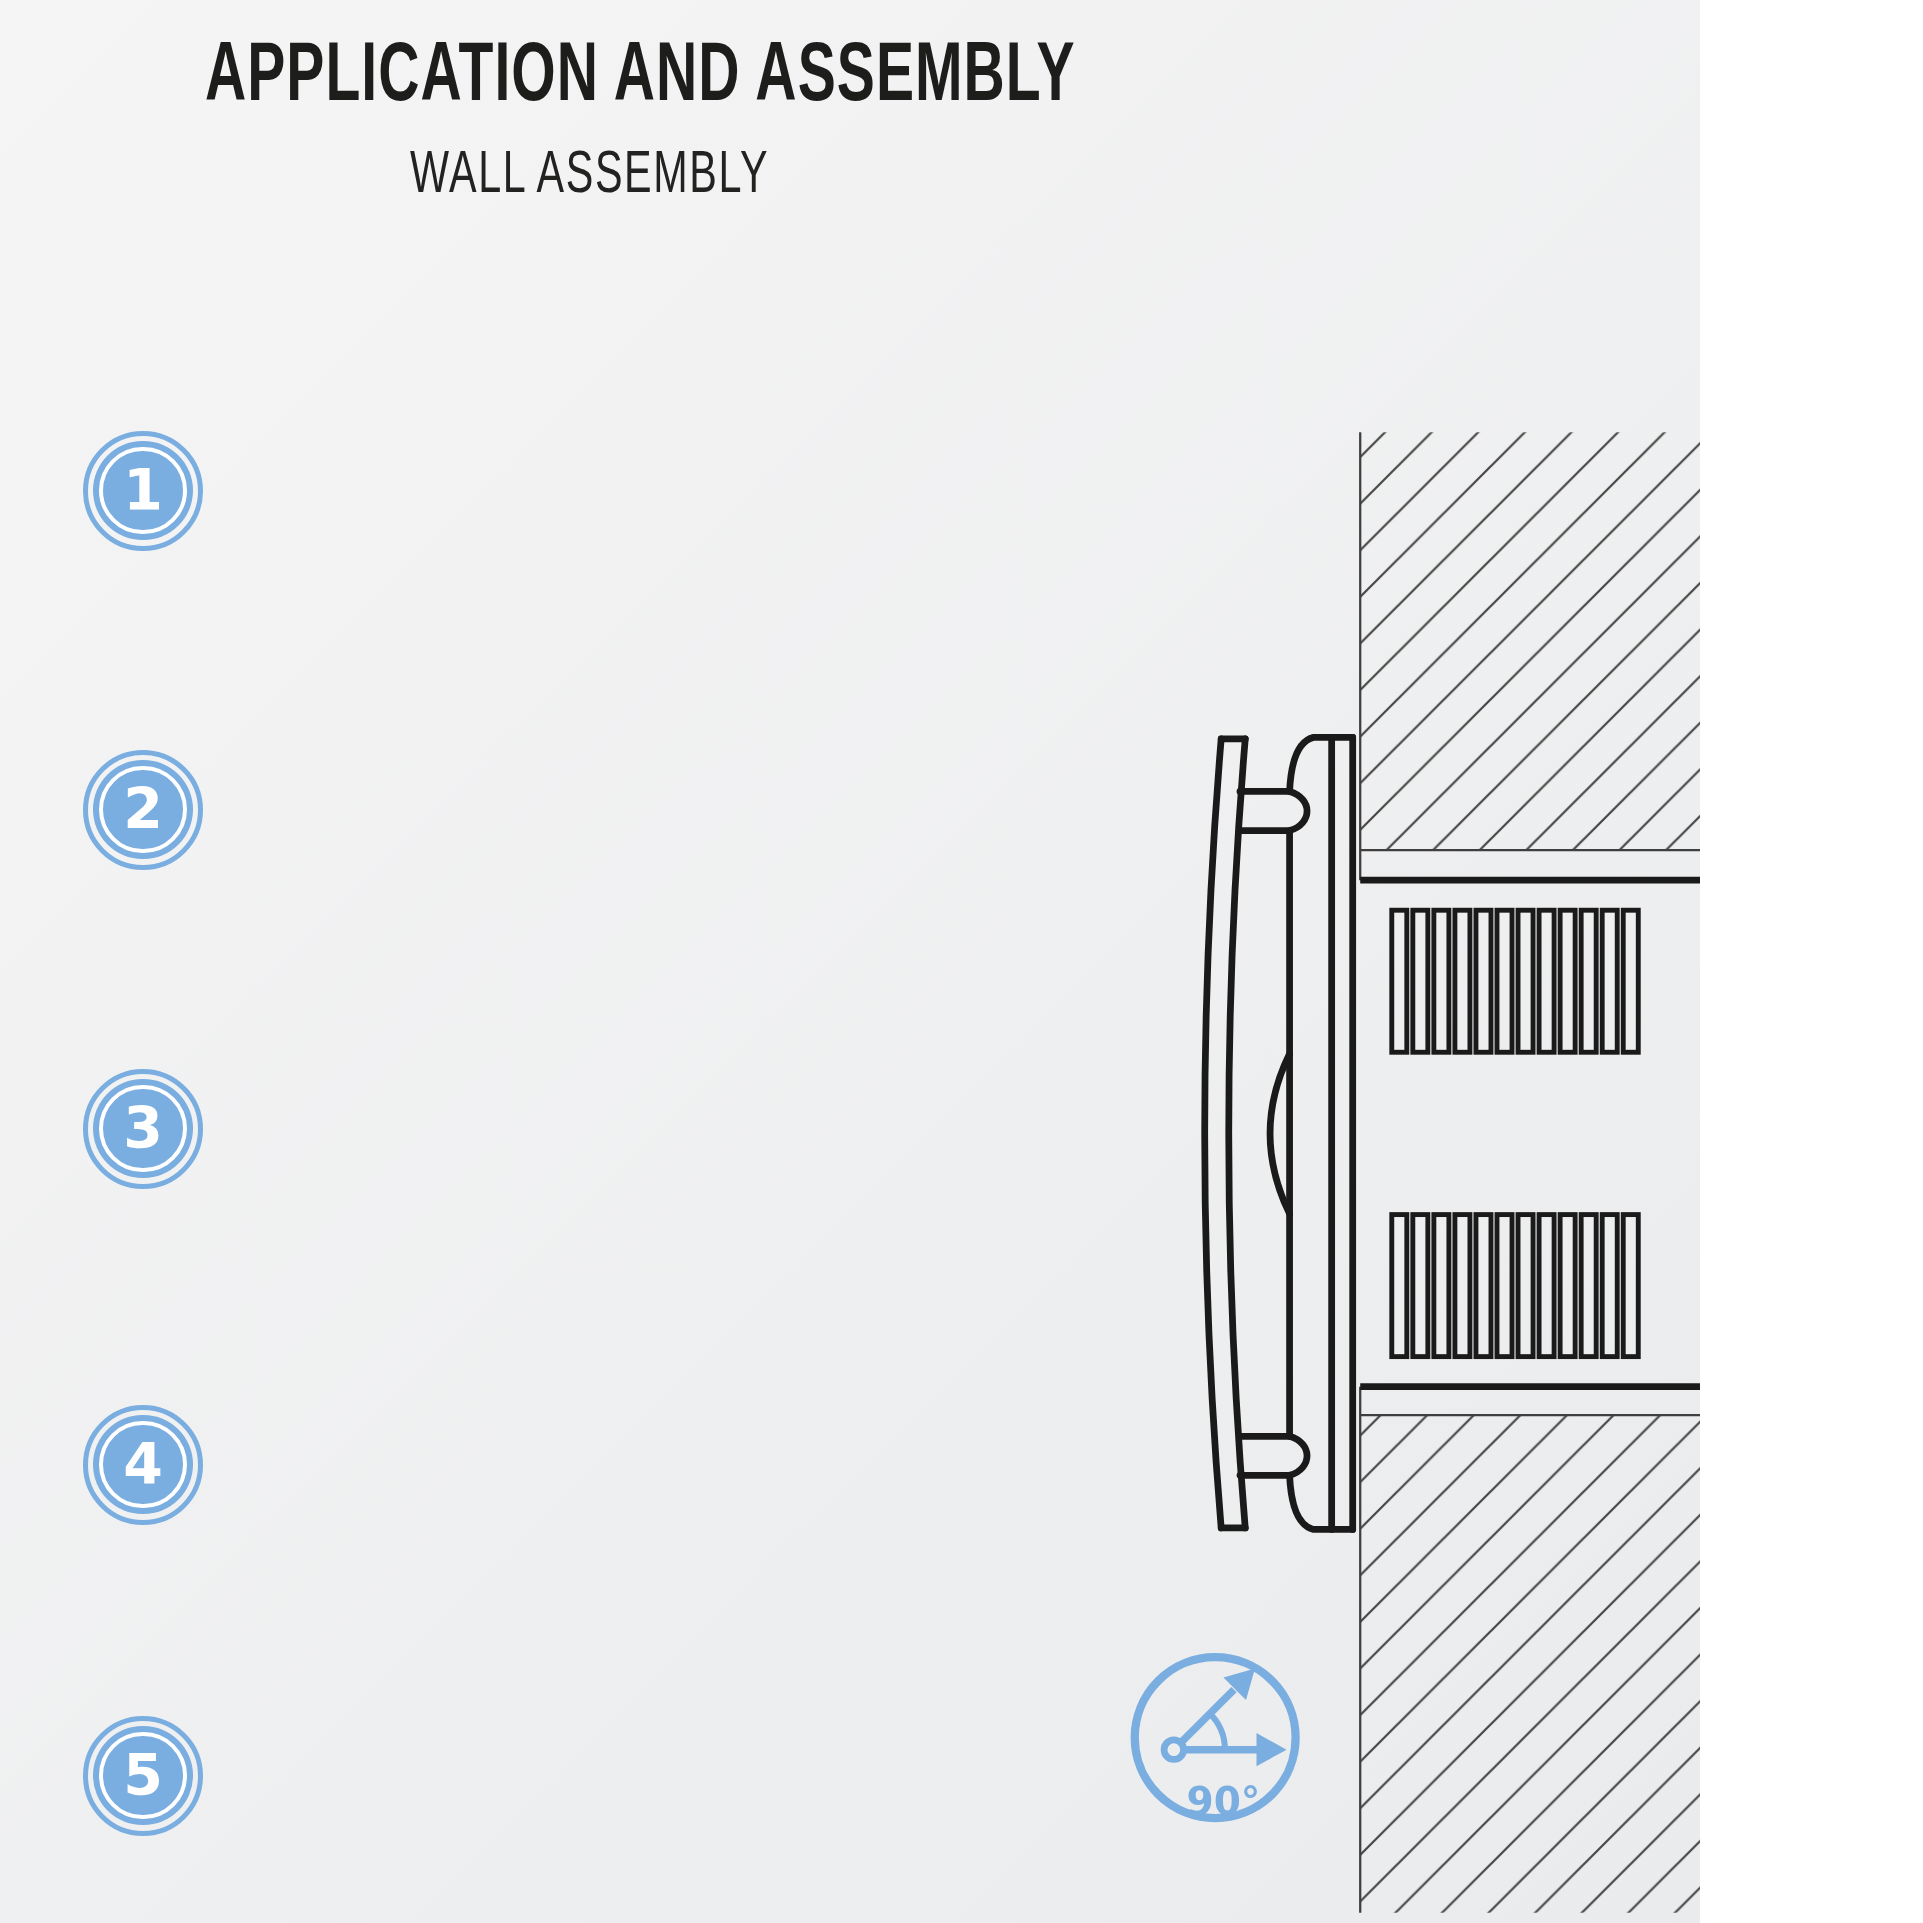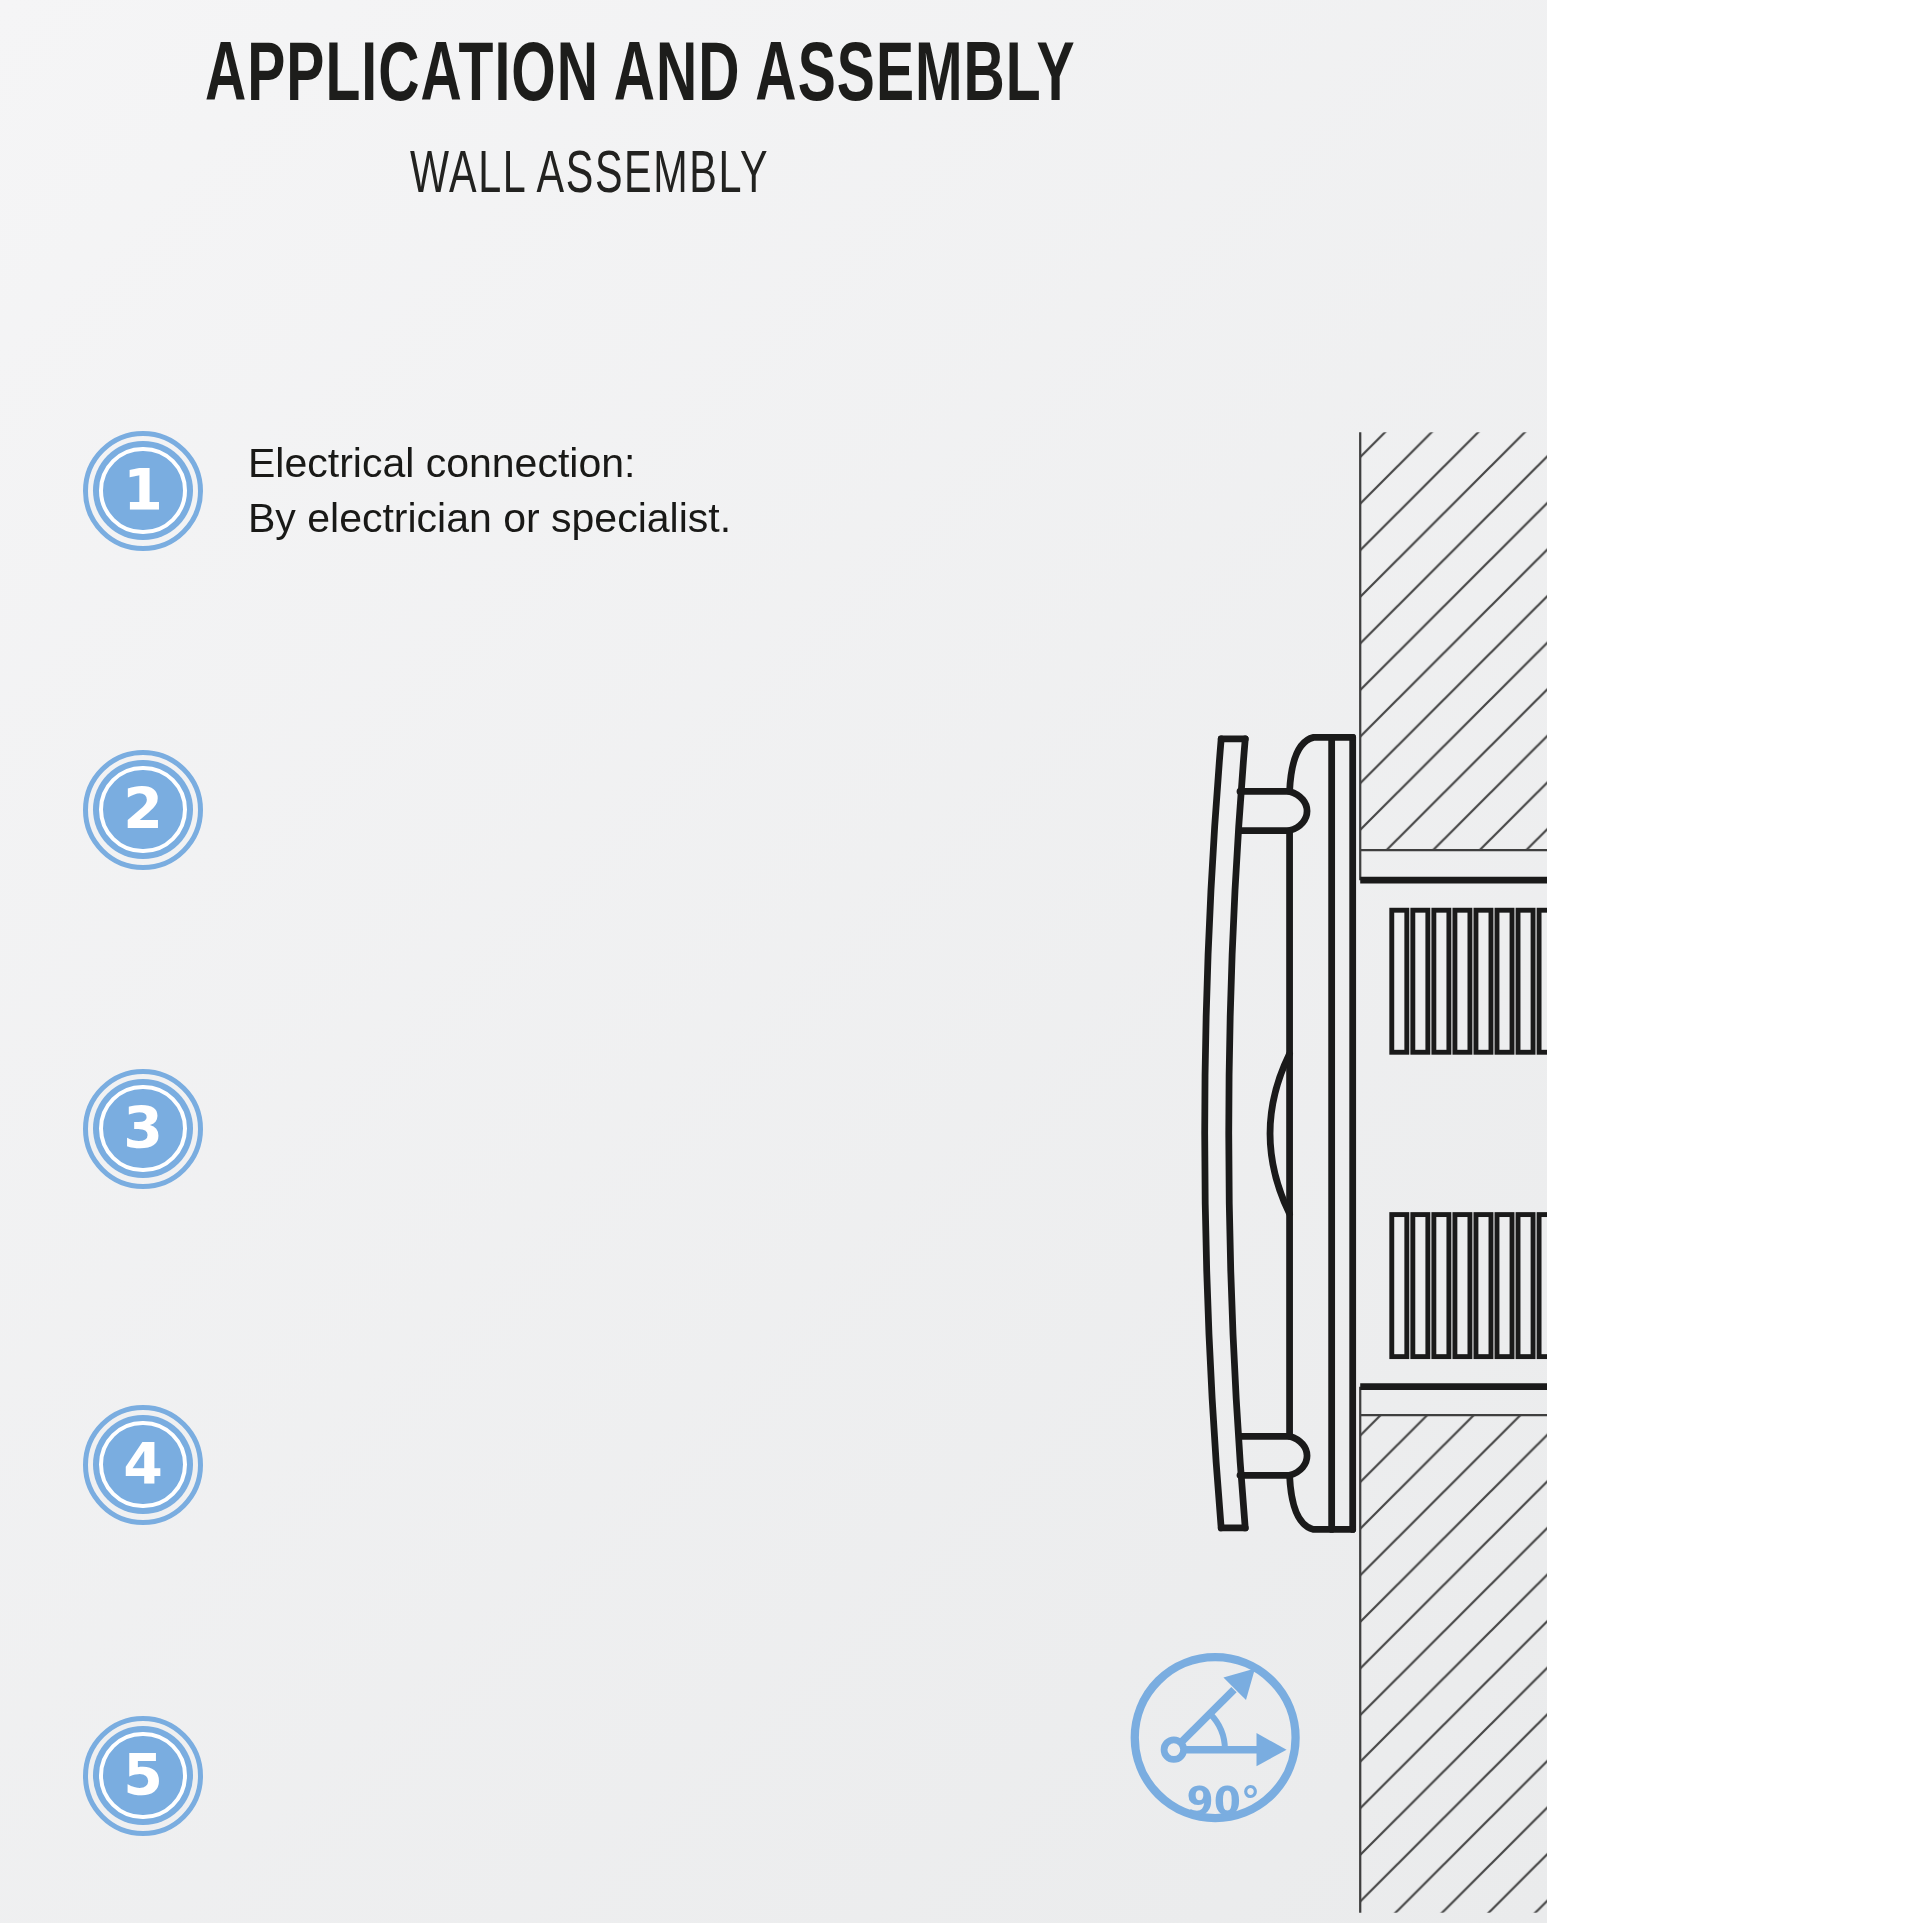--- a/index.html
+++ b/index.html
@@ -1,18 +1,18 @@
 <!DOCTYPE html>
 <html style="--accent-blue: #7aade0; --ink: #1c1c1c; --line-thin: #3f3f3f; --line-thick: #1a1a1a; --bg-a: #f5f5f6; --bg-b: #eaebec;font-size:12px"><head>
 <meta charset="utf-8">
 <style>
   html, body { margin: 0; padding: 0; }
   .canvas {
     position: relative;
-    width: 1547px;
+    width: 1700px;
     height: 1924px;
     background: linear-gradient(135deg, var(--bg-a, #f5f5f6) 0%, var(--bg-b, #eaebec) 100%);
     font-family: "Liberation Sans", sans-serif;
     color: var(--ink, #1c1c1c);
     overflow: hidden;
   }
 
   
   .header {
     position: absolute;
@@ -121,22 +121,20 @@
     <div class="subtitle">WALL ASSEMBLY</div>
   </div>
 
   <div class="step-row" style="top:408px">
     <div class="step-badge">
       <div class="disc">
         <div class="inner-ring"></div>
         <span class="step-number">1</span>
       </div>
     </div>
-    <div class="step-text">Electrical connection:
-By electrician or specialist.</div>
   </div>
 
   <div class="step-row" style="top:727px">
     <div class="step-badge">
       <div class="disc">
         <div class="inner-ring"></div>
         <span class="step-number">2</span>
       </div>
     </div>
   </div>

